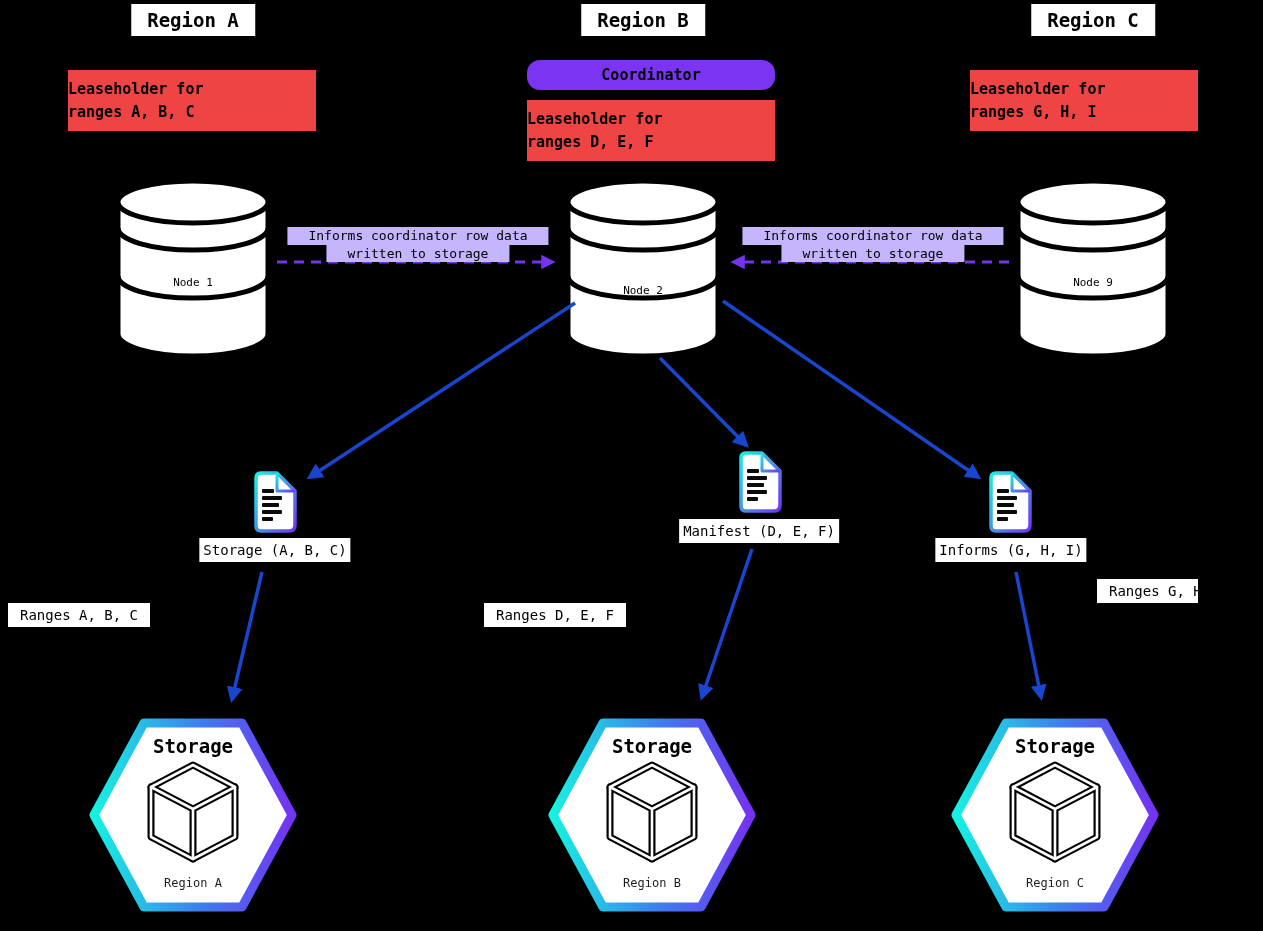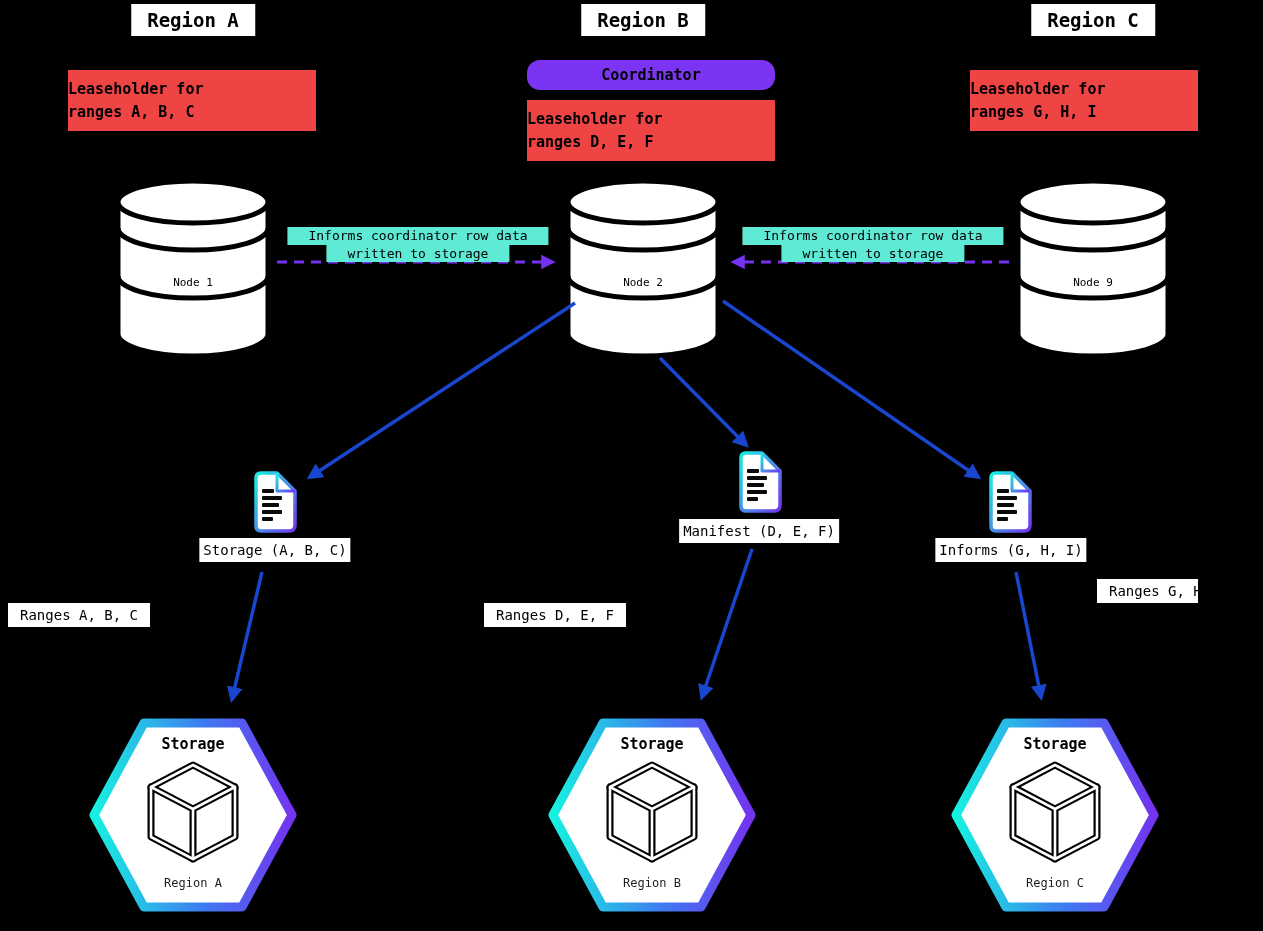--- a/index.html
+++ b/index.html
@@ -12,24 +12,24 @@
   .z2{z-index:2;}
   .z3{z-index:3;}
   .wbox{background:#fff;}
   .title{font-size:19px;font-weight:700;padding:5px 16px;white-space:nowrap;}
   .lease{background:#ef4444;width:248px;padding:8px 0;font-size:15px;font-weight:700;
          text-align:left;white-space:pre-line;line-height:1.5;}
   .coord{background:#7B35F2;width:248px;padding:6px 0;font-size:15px;font-weight:700;
          text-align:center;white-space:nowrap;border-radius:13px;}
   .nodelabel{font-size:11px;white-space:nowrap;}
   .informs{display:flex;flex-direction:column;align-items:center;font-size:13px;}
-  .informs span{background:#5eead4;padding:1px 21px;line-height:1.2;white-space:nowrap;}
+  .informs span{background:#c4b5fd;padding:1px 21px;line-height:1.2;white-space:nowrap;}
   .mlabel{font-size:14px;padding:4px 4px;white-space:nowrap;}
   .rlabel{font-size:14px;padding:4px 12px;white-space:nowrap;}
-  .stitle{font-size:15px;font-weight:700;white-space:nowrap;}
+  .stitle{font-size:19px;font-weight:700;white-space:nowrap;}
   .sregion{font-size:12px;color:#1e1e1e;white-space:nowrap;}
 </style>
 </head>
 <body>
 
 <div class="canvas">
 
   <svg class="abs z2" width="1263" height="931" style="left:0;top:0">
     <defs>
       <marker id="ahp" viewBox="0 0 10 10" refX="7.5" refY="5" markerWidth="4.8" markerHeight="4.8" orient="auto">
@@ -85,21 +85,21 @@
     <ellipse cx="80" cy="24" rx="75" ry="21" fill="#fff" stroke="#000" stroke-width="5"></ellipse>
   </svg>
   <svg class="abs z1" width="160" height="182" viewBox="0 0 160 182" style="left:1013px;top:178px">
     <path d="M5,24 L5,156 A75,22 0 0 0 155,156 L155,24" fill="#fff" stroke="#000" stroke-width="5"></path>
     <path d="M5,50 A75,22 0 0 0 155,50" fill="none" stroke="#000" stroke-width="5"></path>
     <path d="M5,98 A75,22 0 0 0 155,98" fill="none" stroke="#000" stroke-width="5"></path>
     <ellipse cx="80" cy="24" rx="75" ry="21" fill="#fff" stroke="#000" stroke-width="5"></ellipse>
   </svg>
 
   <div class="nodelabel cx z3" style="left:193px;top:276px">Node 1</div>
-  <div class="nodelabel cx z3" style="left:643px;top:276px">Node 2</div>
+  <div class="nodelabel cx z3" style="left:643px;top:284px">Node 2</div>
   <div class="nodelabel cx z3" style="left:1093px;top:276px">Node 9</div>
 
   <div class="informs cx z3" style="left:418px;top:227px">
     <span>Informs coordinator row data</span>
     <span>written to storage</span>
   </div>
   <div class="informs cx z3" style="left:873px;top:227px">
     <span>Informs coordinator row data</span>
     <span>written to storage</span>
   </div>

